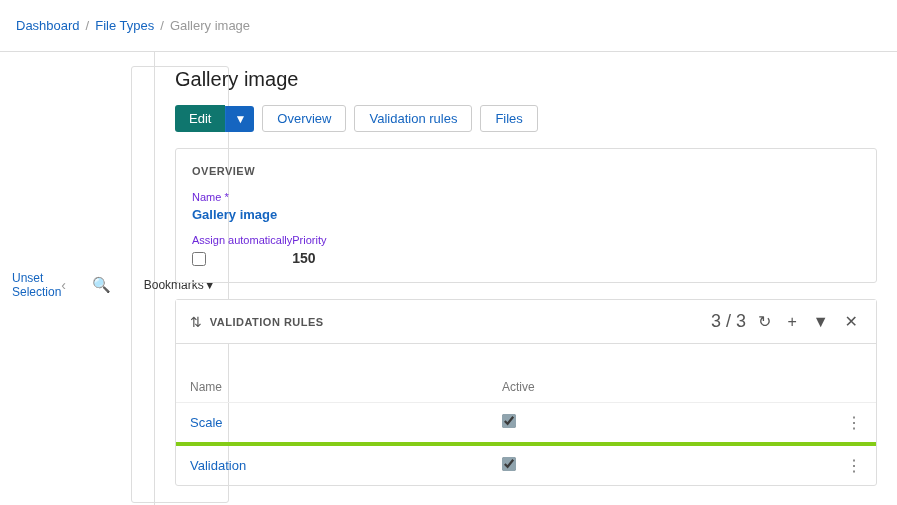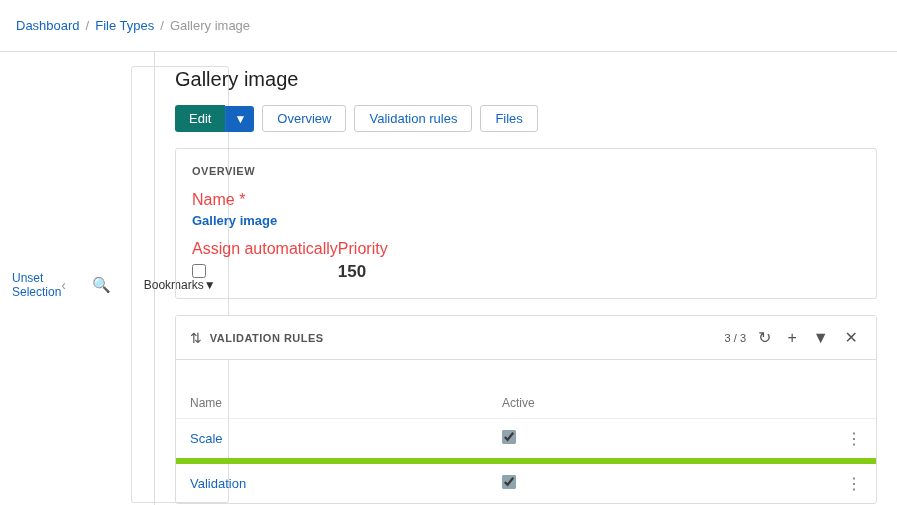--- a/index.html
+++ b/index.html
@@ -160,22 +160,22 @@
       padding: 16px;
     }
     .section-label {
       font-size: 11px;
       font-weight: bold;
       color: #555;
       letter-spacing: 0.5px;
       margin-bottom: 14px;
     }
     .field-label {
-      font-size: 16px;
-      color: #ef4444;
+      font-size: 11px;
+      color: #6d28d9;
       margin-bottom: 4px;
     }
     .field-value {
       font-size: 13px;
       font-weight: bold;
       color: #1565c0;
       margin-bottom: 12px;
     }
     .field-row {
       display: flex;
@@ -184,21 +184,21 @@
     .checkbox-wrapper {
       display: flex;
       align-items: center;
       margin-top: 6px;
     }
     .checkbox-wrapper input[type="checkbox"] {
       width: 14px;
       height: 14px;
     }
     .priority-value {
-      font-size: 17px;
+      font-size: 14px;
       font-weight: bold;
       color: #333;
     }
 
     
     .section-vr-header {
       display: flex;
       align-items: center;
       justify-content: space-between;
       padding: 10px 14px;
@@ -220,21 +220,21 @@
       font-weight: bold;
       color: #555;
       letter-spacing: 0.5px;
     }
     .vr-actions {
       display: flex;
       align-items: center;
       gap: 8px;
     }
     .vr-count {
-      font-size: 11px;
+      font-size: 18px;
       color: #555;
     }
     .vr-icon-btn {
       background: none;
       border: none;
       cursor: pointer;
       color: #555;
       font-size: 16px;
       padding: 2px 4px;
       border-radius: 3px;
@@ -250,21 +250,21 @@
       text-align: left;
       padding: 8px 14px;
       font-size: 12px;
       color: #777;
       font-weight: normal;
       border-bottom: 1px solid #eee;
     }
     .vr-table td {
       padding: 10px 14px;
       font-size: 13px;
-      border-bottom: 6px solid #84cc16;
+      border-bottom: 4px solid #84cc16;
     }
     .vr-table tr:last-child td { border-bottom: none; }
     .vr-table .link-cell {
       color: #1565c0;
       cursor: pointer;
     }
     .vr-table .active-cell {
       color: #999;
     }
     .vr-table .menu-cell {

